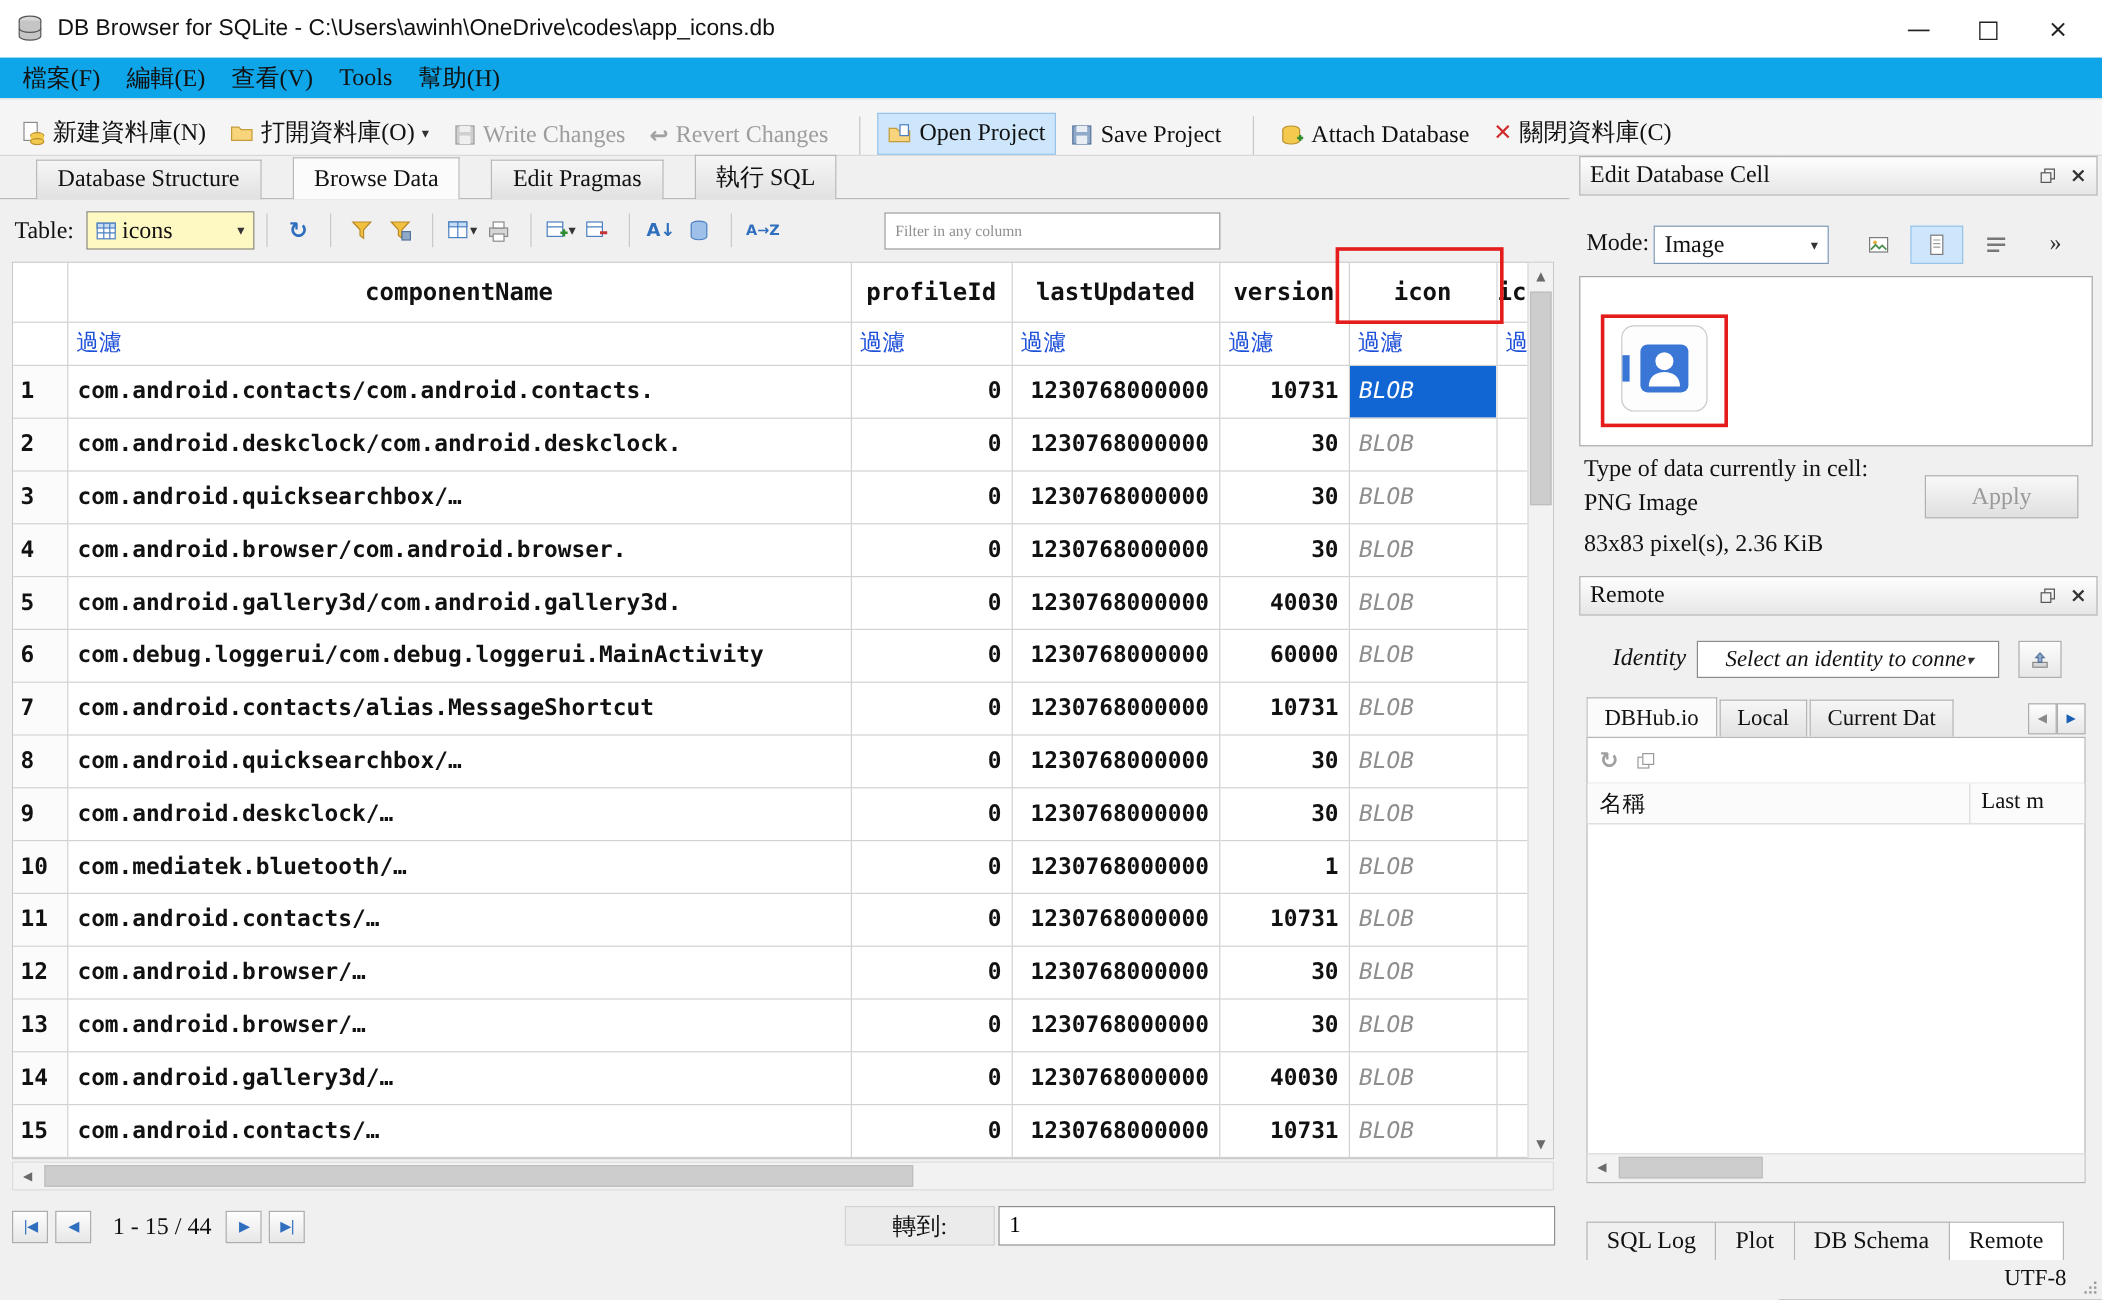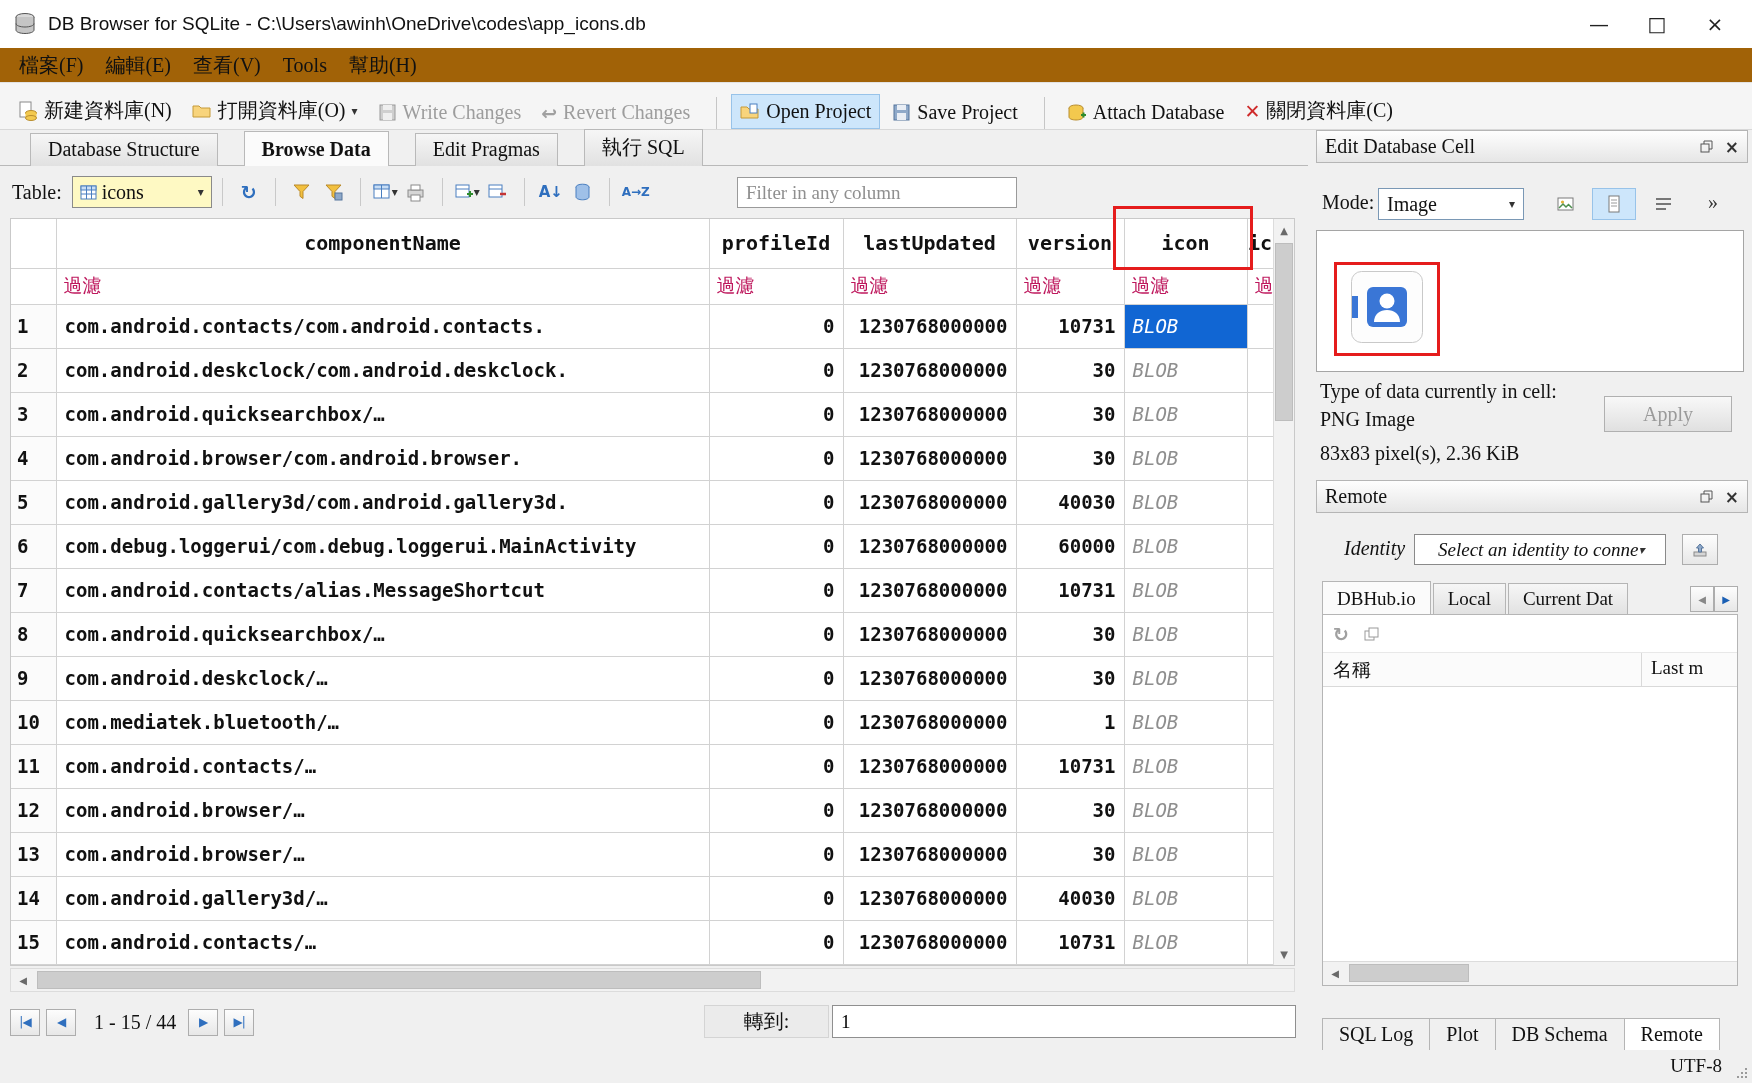--- a/index.html
+++ b/index.html
@@ -7,56 +7,56 @@
   body { position:relative; background:#f0f0f0; font-family:"Liberation Serif",serif; overflow:hidden; outline:1px solid #5a5a5a; color:#111; }
 
   
   .titlebar { position:absolute; left:0; top:0; width:1752px; height:48px; background:#fff; display:flex; align-items:center; }
   .app-icon { margin-left:12px; }
   .title-text { font-family:"Liberation Sans",sans-serif; font-size:19px; margin-left:10px; }
   .win-controls { position:absolute; right:8px; top:0; height:48px; display:flex; }
   .win-btn { width:58px; height:48px; display:flex; align-items:center; justify-content:center; font-family:"DejaVu Sans",sans-serif; font-size:20px; color:#222; }
 
   
-  .menubar { position:absolute; top:48px; left:0; width:100%; height:34px; background:#a16207; display:flex; align-items:center; padding-left:8px; font-size:20px; }
+  .menubar { position:absolute; top:48px; left:0; width:100%; height:34px; background:#0ea5e9; display:flex; align-items:center; padding-left:8px; font-size:20px; }
   .menu-item { padding:2px 11px; }
 
   
   .toolbar { position:absolute; top:82px; left:0; width:100%; height:48px; background:#f5f5f5; border-top:1px solid #e2e2e2; border-bottom:1px solid #d8d8d8; display:flex; align-items:flex-end; padding-left:10px; font-size:20px; }
   .tbtn { display:flex; align-items:center; gap:6px; padding:5px 8px; margin-right:4px; white-space:nowrap; }
   .tbtn.disabled { color:#9d9d9d; }
   .tbtn.highlight { background:#cde6fb; border:1px solid #98c3e9; }
   .tsep { width:1px; height:32px; background:#c6c6c6; margin:0 14px; }
   .caret { font-size:12px; color:#333; line-height:1; }
   .glyph-red { color:#cf2b2b; font-weight:bold; font-size:19px; font-family:"DejaVu Sans",sans-serif; }
   .glyph-blue { color:#2f6fbe; font-weight:bold; font-size:19px; font-family:"DejaVu Sans",sans-serif; }
   .glyph-gray { color:#a0a0a0; font-weight:bold; font-size:19px; font-family:"DejaVu Sans",sans-serif; }
 
   
   .tabrow { position:absolute; top:130px; left:0; width:1308px; height:36px; border-bottom:1px solid #b9b9b9; padding-left:6px; display:flex; align-items:flex-end; font-size:20px; background:#f0f0f0; }
   .tab { padding:4px 17px 5px; background:linear-gradient(#f6f6f6,#e1e1e1); border:1px solid #b9b9b9; border-bottom:none; margin-right:2px; position:relative; top:1px;margin-left:24px; }
-  .tab.active { background:#fbfbfb; padding-top:6px; z-index:2;font-weight:bold; }
+  .tab.active { background:#fbfbfb; padding-top:6px; z-index:2; }
 
   
   .left { position:absolute; top:166px; left:0; width:1308px; height:884px; }
   .controls { position:absolute; top:4px; left:0; width:100%; height:44px; display:flex; align-items:center; font-size:20px; padding-left:12px; }
   .combo { display:flex; align-items:center; gap:5px; background:#fef9c3; border:1px solid #8a8a8a; height:32px; padding:0 7px; margin-left:10px; width:140px; }
   .combo .caret { margin-left:auto; }
   .icon-btn { width:32px; height:32px; display:flex; align-items:center; justify-content:center; }
   .icon-btn-w { display:flex; align-items:center; height:32px; padding:0 2px; }
   .csep { width:1px; height:28px; background:#c9c9c9; margin:0 10px; }
   .filter-box { position:absolute; left:737px; top:7px; width:280px; height:31px; }
-  .filter-box input { width:100%; height:100%; border:1px solid #9a9a9a; font-family:"Liberation Serif",serif; font-size:19px; padding:0 8px; color:#7f1d1d; background:#fff; }
+  .filter-box input { width:100%; height:100%; border:1px solid #9a9a9a; font-family:"Liberation Serif",serif; font-size:13px; padding:0 8px; color:#7f1d1d; background:#fff; }
   .filter-box input::placeholder { color:#8f8f8f; opacity:1; }
 
   .gridwrap { position:absolute; top:52px; left:10px; width:1285px; height:748px; background:#fff; border:1px solid #c9c9c9; }
   table.grid { border-collapse:collapse; table-layout:fixed; width:1262px; font-family:"DejaVu Sans Mono",monospace; }
   .grid th, .grid td { border-right:1px solid #d2d2d2; border-bottom:1px solid #d2d2d2; overflow:hidden; white-space:nowrap; }
   .grid thead th { height:49px; font-size:20px; font-weight:bold; text-align:center; background:#fff; }
-  .filter-row td { height:36px; color:#be185d; font-family:"Liberation Serif",serif; font-size:19px; padding-left:7px; background:#fff; }
+  .filter-row td { height:36px; color:#1d4ed8; font-family:"Liberation Serif",serif; font-size:19px; padding-left:7px; background:#fff; }
   .data-row td { height:44px; font-size:19px; font-weight:bold; padding:0 8px; background:#fff; }
   td.num { background:#fbfbfb; font-weight:bold; padding-left:6px; }
   td.r { text-align:right; }
   td.blob { color:#8e8e8e; font-style:italic; font-weight:normal; }
   td.blob.selected { background:#1166d3; color:#fff; }
 
   .vscroll { position:absolute; right:0; top:0; width:21px; height:746px; background:#f2f2f2; border-left:1px solid #dcdcdc; }
   .vscroll .arr { position:absolute; left:0; width:20px; height:22px; display:flex; align-items:center; justify-content:center; font-size:10px; color:#6a6a6a; font-family:"DejaVu Sans",sans-serif; }
   .vscroll .arr.up { top:0; }
   .vscroll .arr.down { bottom:0; }

